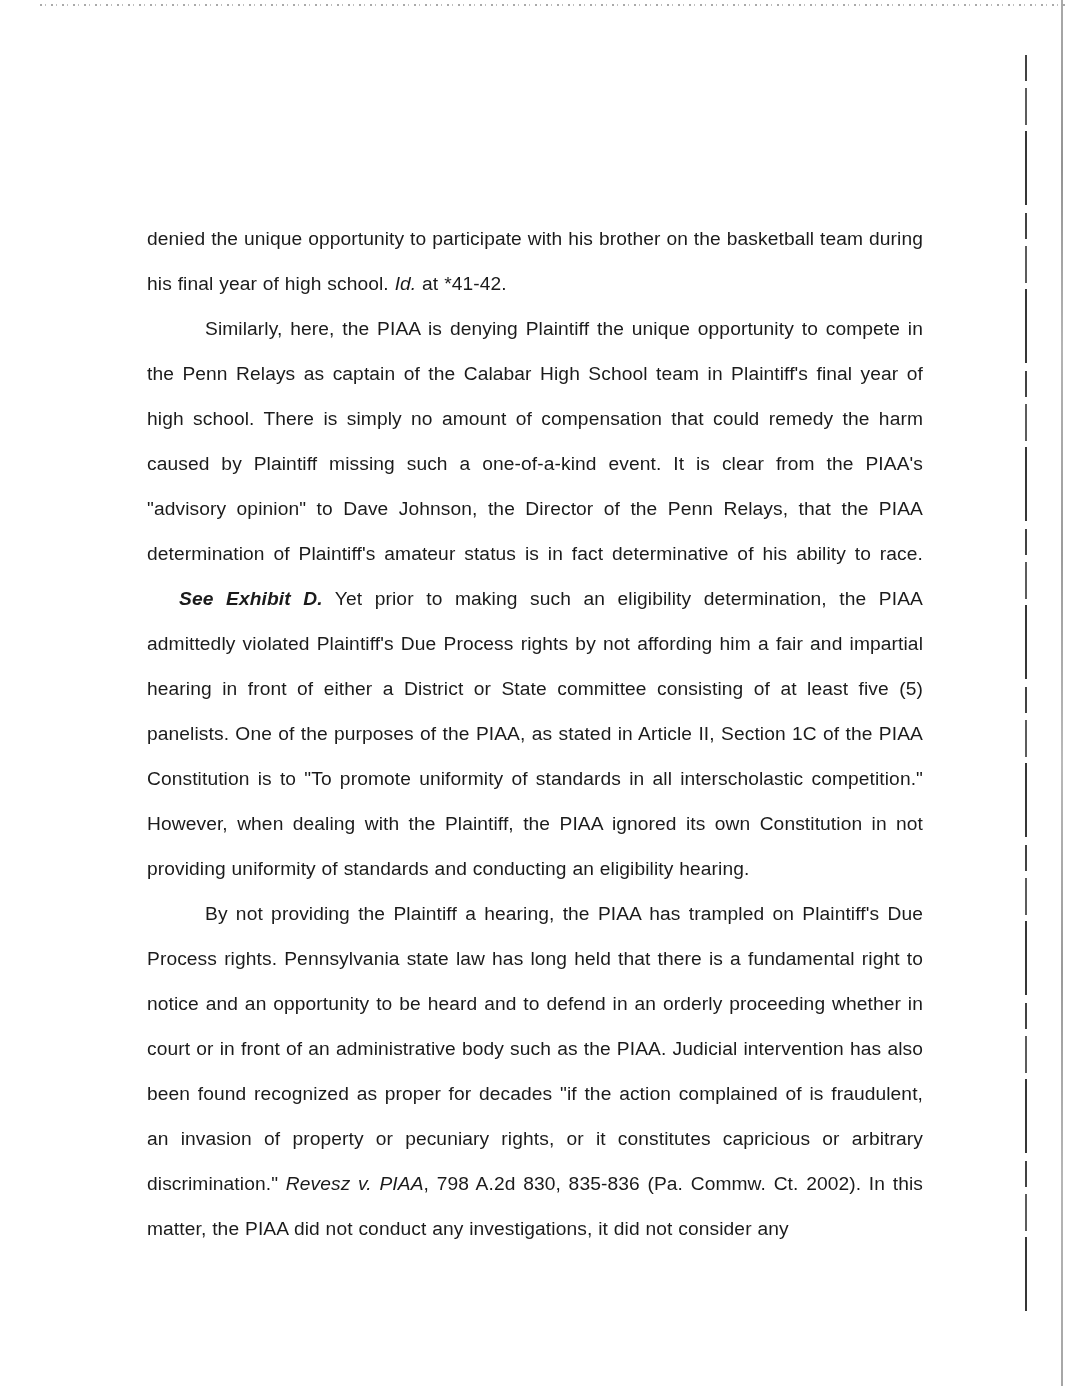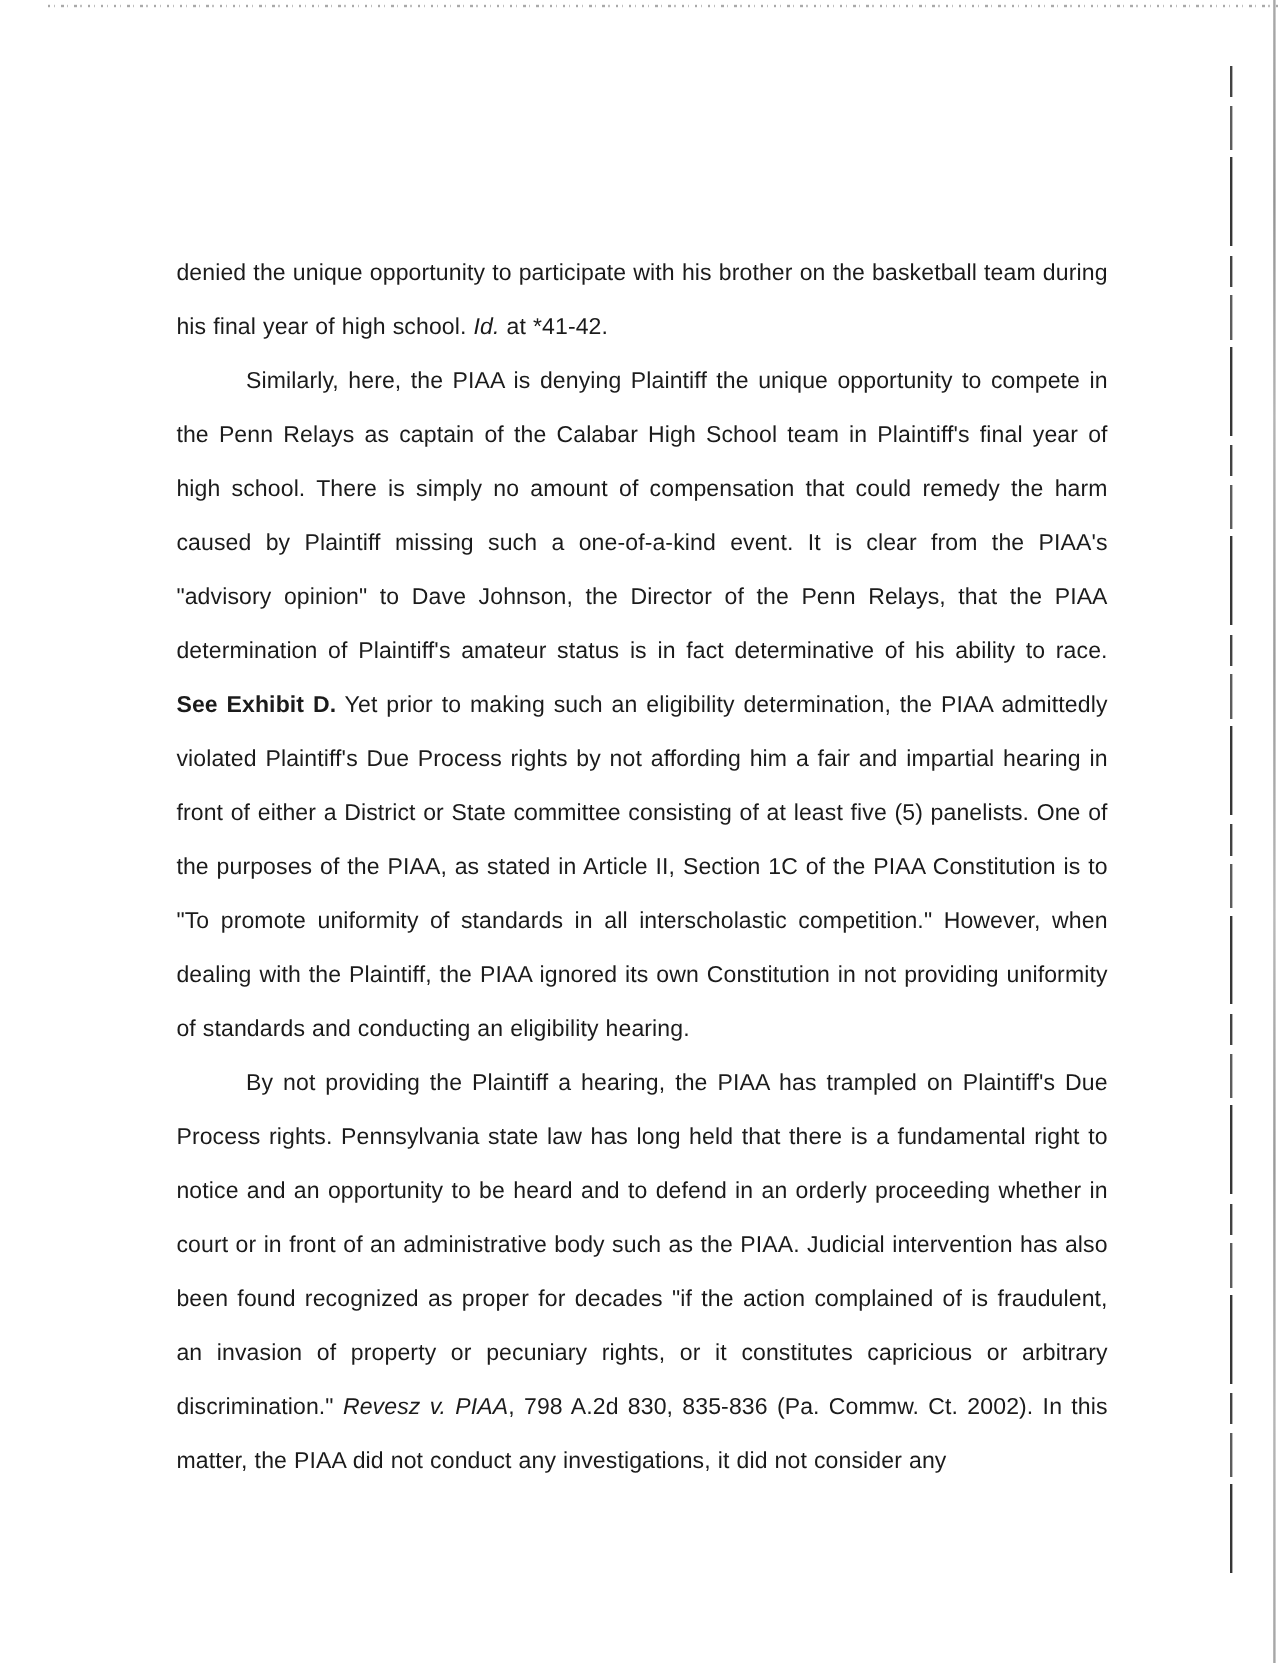--- a/index.html
+++ b/index.html
@@ -64,21 +64,21 @@
       #8d8d8d 0%, #6f6f6f 12%, #9b9b9b 25%,
       #7a7a7a 40%, #a2a2a2 55%, #787878 70%,
       #9e9e9e 85%, #888888 100%
     );
     opacity: .75;
   }
 
   
   .doc-body {
     position: absolute;
-    top: 205px;
+    top: 216px;
     left: 147px;
     width: 776px;
   }
 
   .doc-paragraph {
     margin: 0;
     font-size: 19.2px;
     line-height: 45px;
     text-align: justify;
     text-justify: inter-word;
@@ -89,21 +89,21 @@
 
   .doc-paragraph.indented {
     text-indent: 58px;
   }
 
   .doc-paragraph + .doc-paragraph {
     margin-top: 0;
   }
 
   .it { font-style: italic; }
-  .bi { font-weight: bold; }
+  .bi { font-style: italic; font-weight: bold; margin-left: 32px; }
 </style>
 </head>
 <body>
 
 <div class="page">
 
   <div class="scan-top-dots"></div>
   <div class="scan-rule-inner"></div>
   <div class="scan-rule-outer"></div>
 

